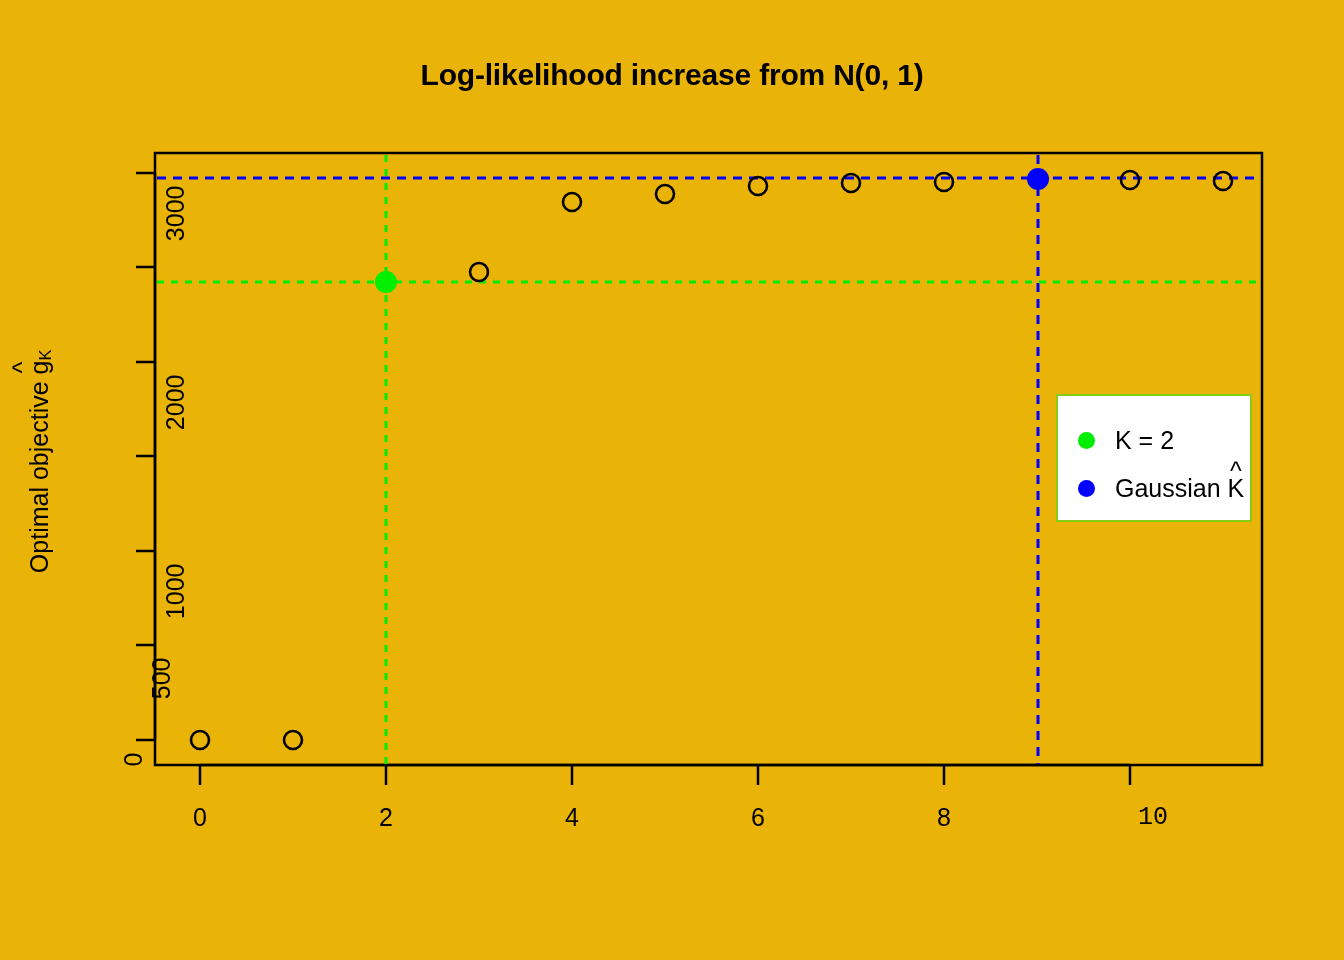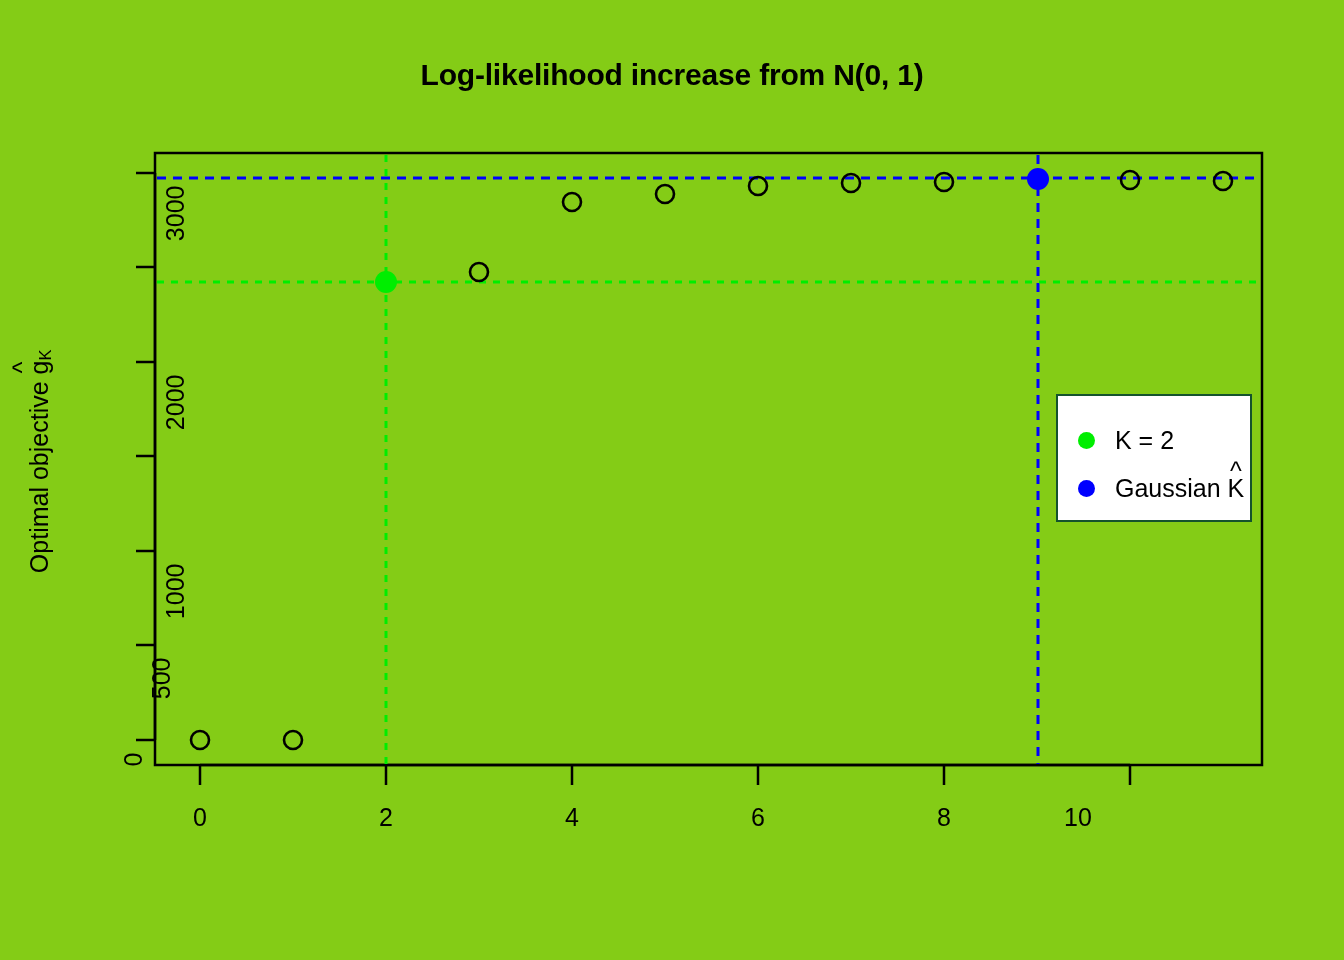--- a/index.html
+++ b/index.html
@@ -11,21 +11,21 @@
     width: 1344px;
     height: 960px;
     font-family: "Liberation Sans", sans-serif;
     color: #000000;
     overflow: hidden;
   }
   #figure {
     position: relative;
     width: 1344px;
     height: 960px;
-    background: #84cc16;
+    background: #eab308;
   }
   #plot-title {
     position: absolute;
     left: 0;
     top: 58px;
     width: 1344px;
     text-align: center;
     font-size: 30px;
     font-weight: bold;
     letter-spacing: -0.2px;
@@ -73,21 +73,21 @@
     position: absolute;
     left: 0;
     top: 0;
   }
   #legend-box {
     position: absolute;
     left: 1056px;
     top: 394px;
     width: 196px;
     height: 128px;
-    border: 2px solid #14532d;
+    border: 2px solid #84cc16;
     background: #ffffff;
     box-sizing: border-box;
   }
   .legend-row {
     position: absolute;
     left: 0;
     width: 196px;
     height: 48px;
     display: flex;
     align-items: center;
@@ -189,21 +189,21 @@
   <div class="tick-label-y" style="left: 120px; top: 362px;">2000</div>
   <div class="tick-label-y" style="left: 120px; top: 551px;">1000</div>
   <div class="tick-label-y" style="left: 120px; top: 645px;">500</div>
   <div class="tick-label-y" style="left: 120px; top: 740px;">0</div>
 
   <div class="tick-label-x" style="left: 160px; top: 805px; width: 80px;">0</div>
   <div class="tick-label-x" style="left: 346px; top: 805px; width: 80px;">2</div>
   <div class="tick-label-x" style="left: 532px; top: 805px; width: 80px;">4</div>
   <div class="tick-label-x" style="left: 718px; top: 805px; width: 80px;">6</div>
   <div class="tick-label-x" style="left: 904px; top: 805px; width: 80px;">8</div>
-  <div class="tick-label-x" style="left: 1038px; top: 805px; width: 80px;">10</div>
+  <div class="tick-label-x" style="left: 1113px; top: 805px; width: 80px; font-family: Liberation Mono, monospace;">10</div>
 
 
   <div id="ylab"><span>Optimal objective </span><span class="hat-wrap"><span class="hat">^</span><span>g</span></span><span class="sub">K</span></div>
 
   <div id="legend-box">
     <div class="legend-row r0">
       <span class="legend-dot" style="background: #00ee00;"></span>
       <span class="legend-label">K = 2</span>
     </div>
     <div class="legend-row r1">

